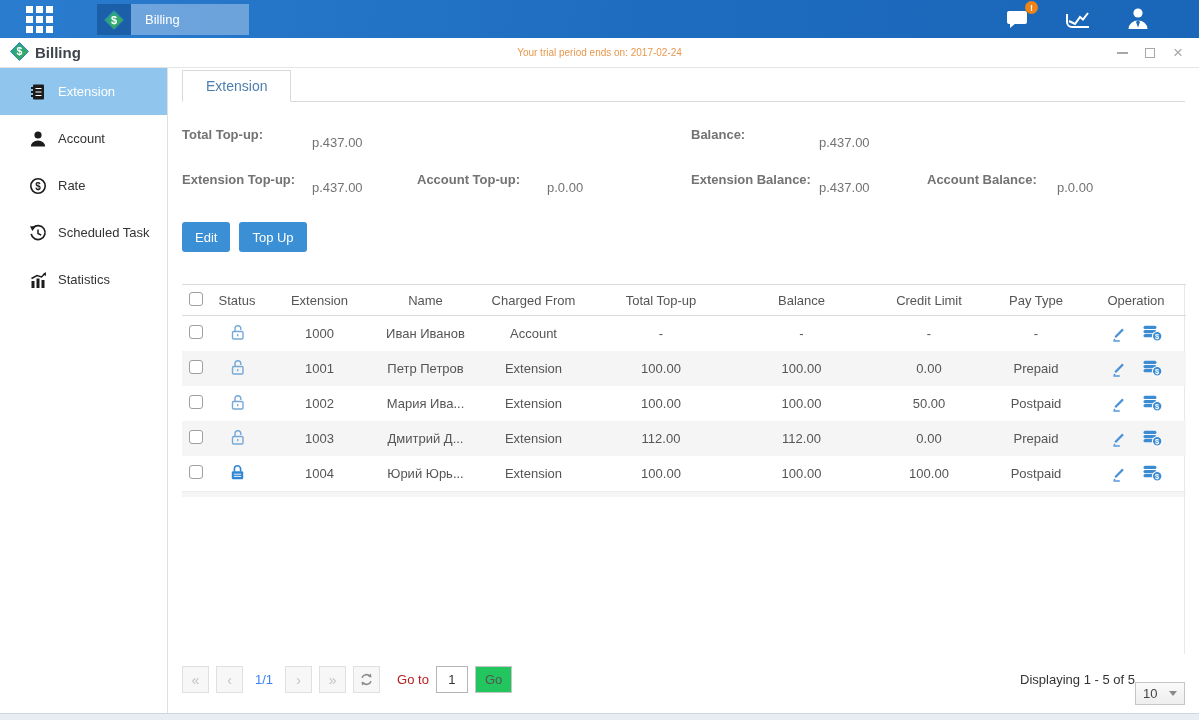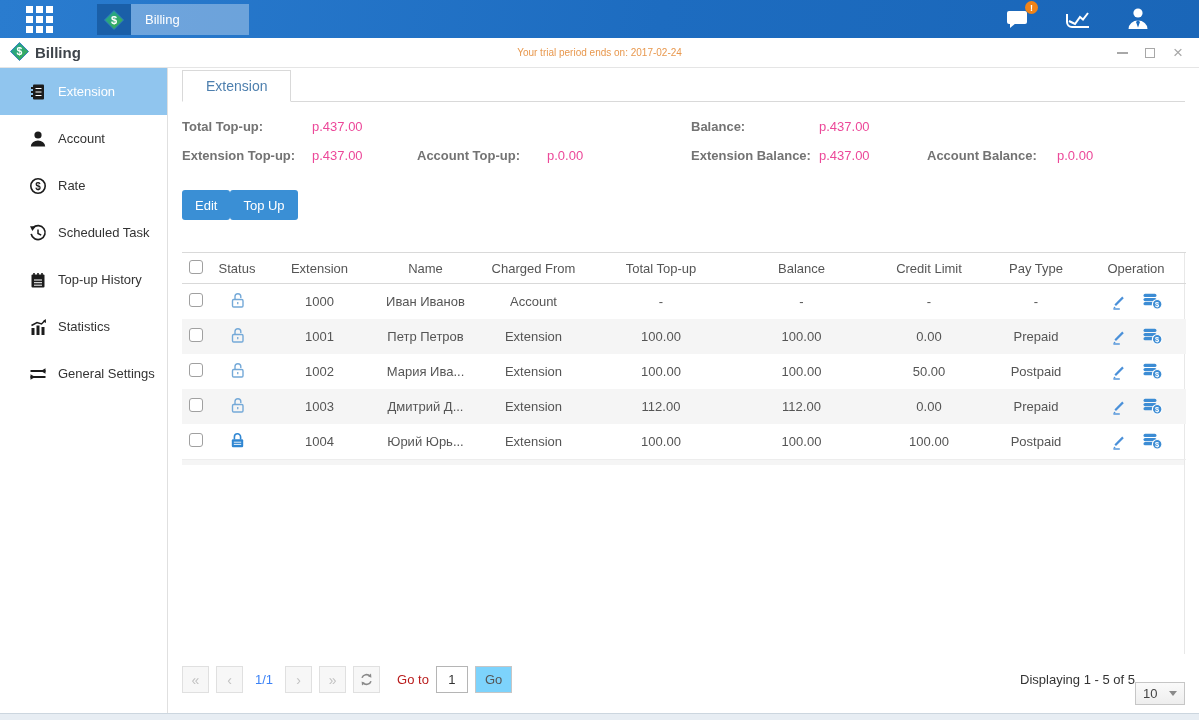--- a/index.html
+++ b/index.html
@@ -40,23 +40,23 @@
   .side-item .sic { width:18px; height:18px; flex:0 0 18px; display:flex; align-items:center; justify-content:center; }
 
   .content { flex:1 1 auto; display:flex; flex-direction:column; padding:0 14px; min-width:0; }
   .tabstrip { height:32px; flex:0 0 32px; margin-top:2px; border-bottom:1px solid #d9d9d9; display:flex; }
   .tab { border:1px solid #d9d9d9; border-bottom:1px solid #fff; margin-bottom:-1px; background:#fff;
          padding:0 23px; display:flex; align-items:center; color:#4d7fae; font-size:14px; cursor:pointer; }
 
   .summary { margin-top:17px; display:grid; grid-template-columns:130px 105px 130px 144px 128px 108px 130px auto;
              row-gap:14px; align-items:center; }
   .s-label { font-weight:bold; color:#737373; }
-  .s-value { color:#ec4899; }
-
-  .actions { margin-top:27px; display:flex; }
+  .s-value { color:#737373;margin-top:16px; }
+
+  .actions { margin-top:27px; display:flex; gap:9px; }
   .btn-blue { background:#3a8fd5; color:#fff; border:none; border-radius:3px; height:30px; padding:0 13px;
               font-size:13px; font-family:inherit; cursor:pointer; }
 
   .grid-panel { flex:1 1 auto; margin-top:32px; border-right:1px solid #e8e8e8; min-height:0; }
   table { width:100%; border-collapse:collapse; table-layout:fixed; color:#555; font-size:13px; }
   thead th { height:31px; border-top:1px solid #d9d9d9; border-bottom:1px solid #d9d9d9; font-weight:normal;
              color:#555; text-align:center; }
   tbody td { height:35px; text-align:center; overflow:hidden; white-space:nowrap; }
   tbody tr:nth-child(even) { background:#f5f5f5; }
   tbody tr:last-child { border-bottom:1px solid #ededed; }
@@ -64,21 +64,21 @@
   .checkbox { width:14px; height:14px; border:1px solid #a0a0a0; border-radius:3px; background:#fff; display:inline-block; cursor:pointer; }
   .op-cell { display:flex; align-items:center; justify-content:center; gap:16px; height:35px; }
   .op-ic { cursor:pointer; display:flex; }
 
   .pagination { flex:0 0 42px; display:flex; align-items:center; gap:7px; padding-bottom:8px; margin-top:auto; }
   .pg-btn { width:27px; height:27px; border:1px solid #e0e0e0; background:#f7f7f7; color:#c2c2c2;
             display:flex; align-items:center; justify-content:center; font-size:14px; cursor:pointer; }
   .pg-ind { color:#3b82f6; margin:0 5px; }
   .goto-label { margin-left:10px; color:#b91c1c; }
   .goto-input { width:32px; height:27px; border:1px solid #b5b5b5; text-align:center; font-family:inherit; font-size:13px; color:#333; }
-  .go-btn { height:27px; border:1px solid #c6c6c6; background:#7dd3fc; color:#555; padding:0 9px; font-family:inherit; font-size:13px; cursor:pointer; }
+  .go-btn { height:27px; border:1px solid #c6c6c6; background:#22c55e; color:#555; padding:0 9px; font-family:inherit; font-size:13px; cursor:pointer; }
   .pg-right { margin-left:auto; display:flex; align-items:center; color:#333; }
   .size-select { width:50px; height:23px; border:1px solid #c6c6c6; background:linear-gradient(#fafafa,#eee);
                  display:flex; align-items:center; justify-content:space-between; padding:0 7px; cursor:pointer; color:#444;margin-top:28px; }
   .caret { width:0; height:0; border-left:4px solid transparent; border-right:4px solid transparent; border-top:5px solid #8a8a8a; }
 
   .bottom-strip { height:7px; flex:0 0 7px; background:#e7edf3; border-top:1px solid #ccd6df; }
 </style>
 </head>
 <body>
 
@@ -202,53 +202,28 @@
           <path d="M4,3.8 a7,7 0 1 1 -1.8,6" fill="none" stroke="#1c1c1c" stroke-width="1.7"></path>
           <polygon points="1,2.2 6.8,2.2 3.4,7" fill="#1c1c1c"></polygon>
           <polyline points="9,5.5 9,9.5 12.2,11.2" fill="none" stroke="#1c1c1c" stroke-width="1.5"></polyline>
         </svg>
       </span>
       <span>Scheduled Task</span>
     </div>
     <div class="side-item">
       <span class="sic">
         <svg width="18" height="18" viewBox="0 0 18 18">
-          <rect x="2.5" y="3.5" width="13" height="13" rx="1" fill="#1c1c1c"></rect>
-          <line x1="5" y1="2" x2="5" y2="5.5" stroke="#1c1c1c" stroke-width="1.6"></line>
-          <line x1="9" y1="2" x2="9" y2="5.5" stroke="#1c1c1c" stroke-width="1.6"></line>
-          <line x1="13" y1="2" x2="13" y2="5.5" stroke="#1c1c1c" stroke-width="1.6"></line>
-          <line x1="5" y1="9" x2="13" y2="9" stroke="#fff" stroke-width="1"></line>
-          <line x1="5" y1="11.7" x2="13" y2="11.7" stroke="#fff" stroke-width="1"></line>
-          <line x1="5" y1="14.2" x2="13" y2="14.2" stroke="#fff" stroke-width="1"></line>
-        </svg>
-      </span>
-      <span>Top-up History</span>
-    </div>
-    <div class="side-item">
-      <span class="sic">
-        <svg width="18" height="18" viewBox="0 0 18 18">
           <rect x="2.5" y="10" width="3" height="7" fill="#1c1c1c"></rect>
           <rect x="7.5" y="7.5" width="3" height="9.5" fill="#1c1c1c"></rect>
           <rect x="12.5" y="9" width="3" height="8" fill="#1c1c1c"></rect>
           <polyline points="2.5,7.5 8,4.5 12.5,6 16,2.5" fill="none" stroke="#1c1c1c" stroke-width="1.5"></polyline>
           <polygon points="16.8,1 17,5 13.8,3.2" fill="#1c1c1c"></polygon>
         </svg>
       </span>
       <span>Statistics</span>
-    </div>
-    <div class="side-item">
-      <span class="sic">
-        <svg width="18" height="18" viewBox="0 0 18 18">
-          <line x1="1.5" y1="6" x2="16.5" y2="6" stroke="#1c1c1c" stroke-width="2"></line>
-          <polygon points="16.5,3.2 16.5,8.8 11.8,6" fill="#1c1c1c"></polygon>
-          <line x1="1.5" y1="12" x2="16.5" y2="12" stroke="#1c1c1c" stroke-width="2"></line>
-          <polygon points="1.5,9.2 1.5,14.8 6.2,12" fill="#1c1c1c"></polygon>
-        </svg>
-      </span>
-      <span>General Settings</span>
     </div>
   </div>
 
   <div class="content">
     <div class="tabstrip">
       <div class="tab">Extension</div>
     </div>
 
     <div class="summary">
       <span class="s-label">Total Top-up:</span>

